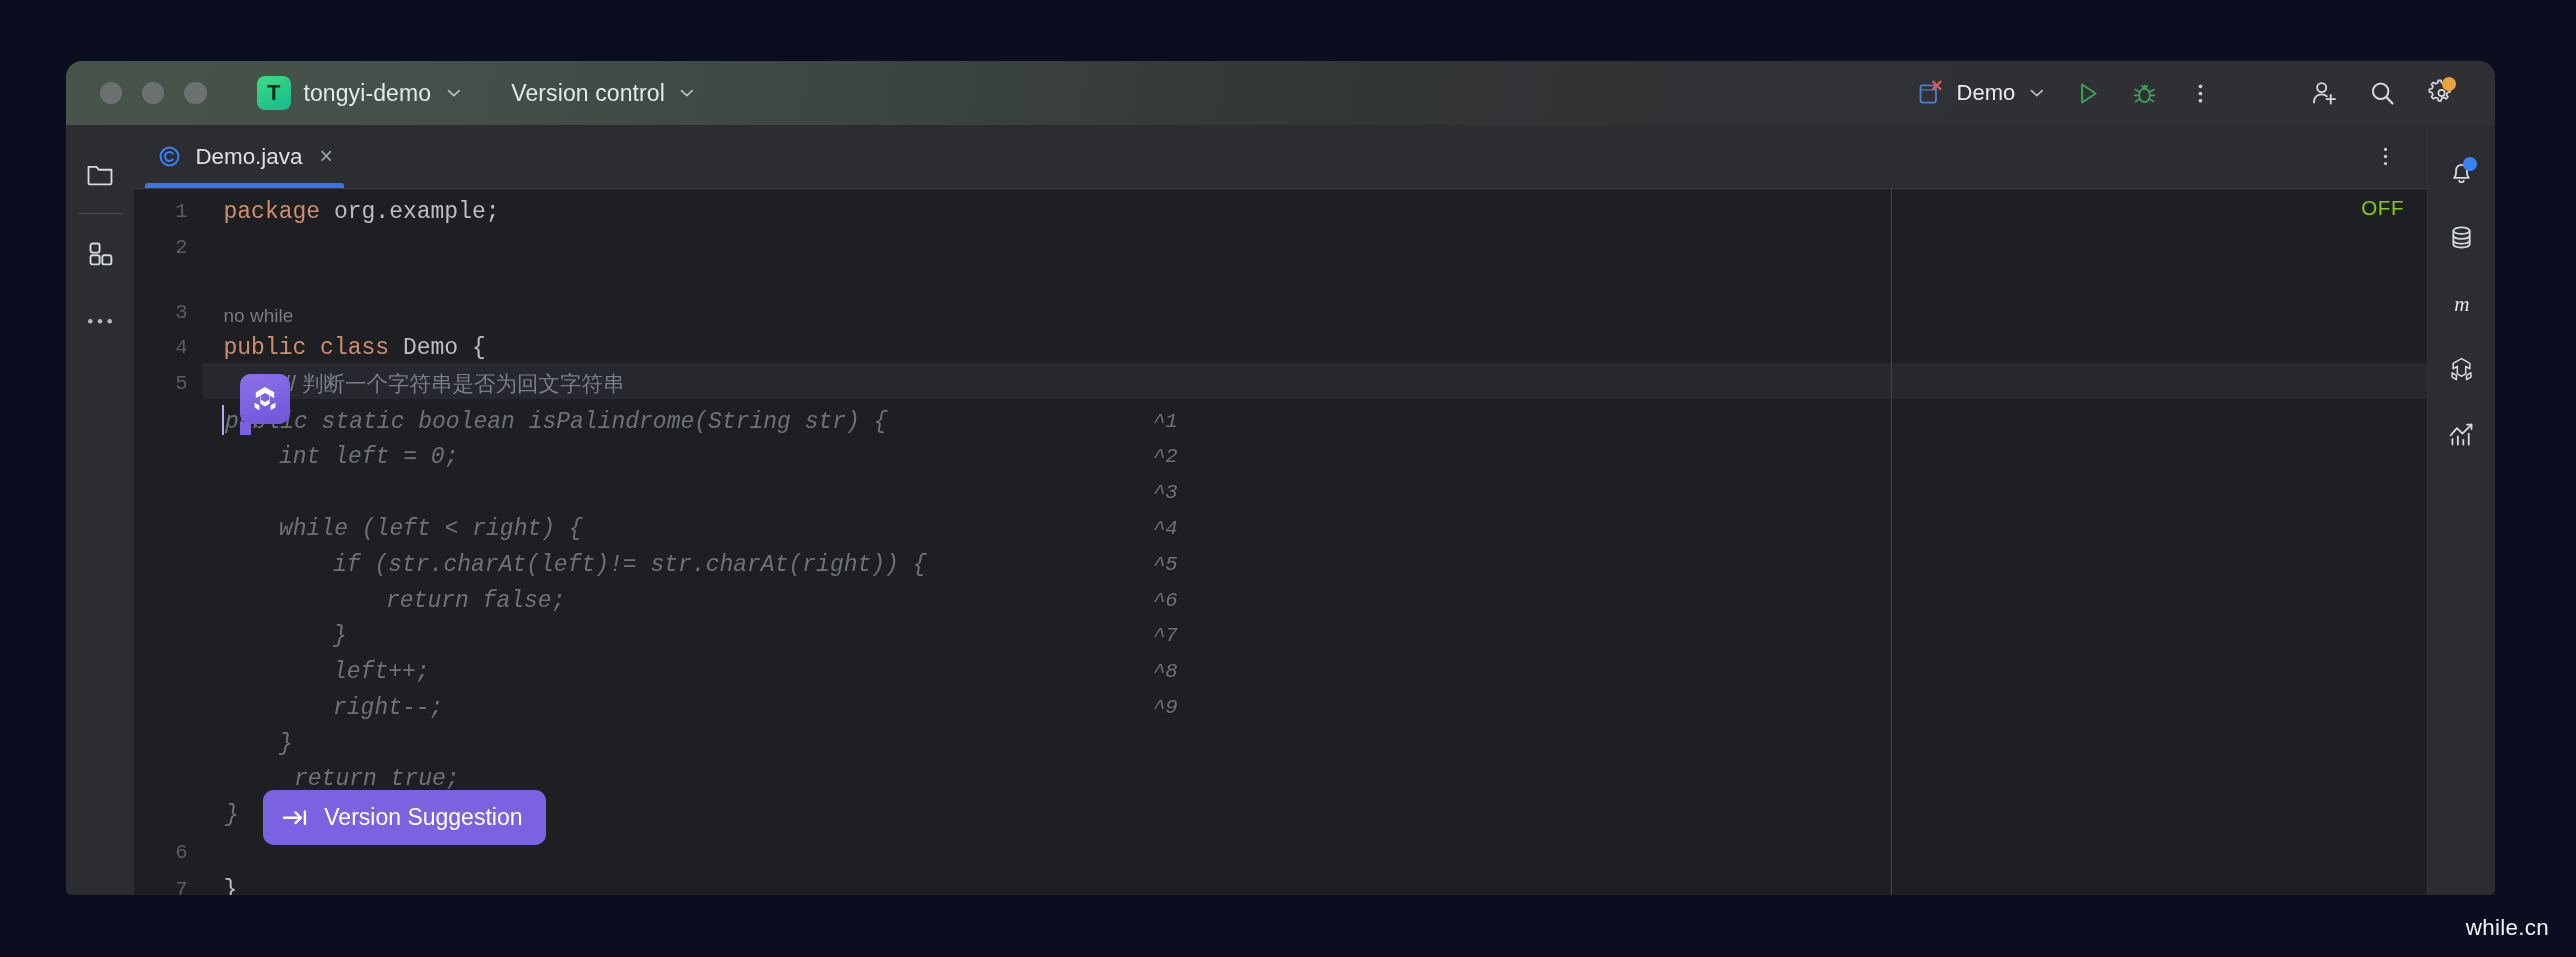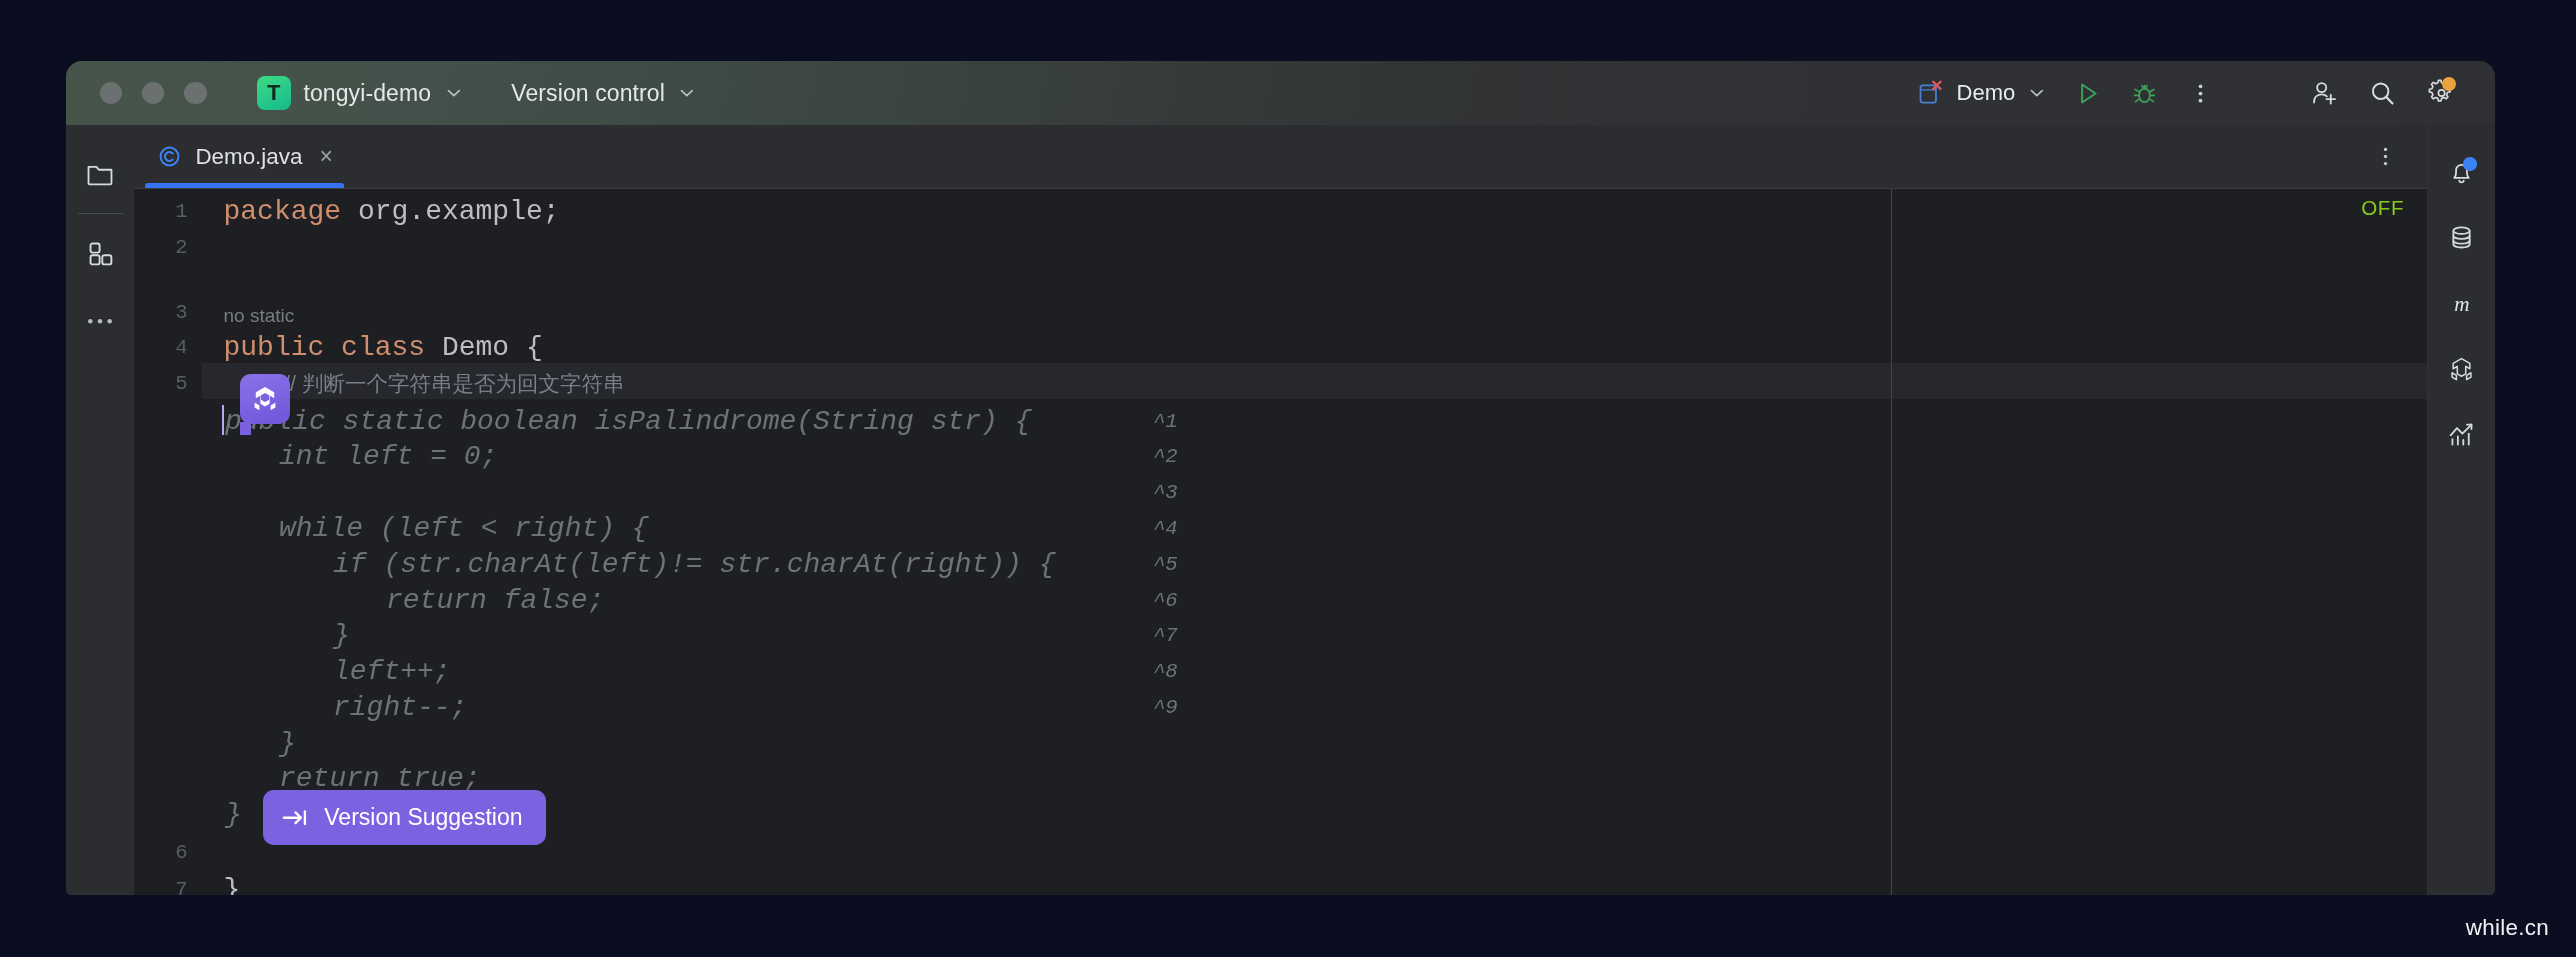--- a/index.html
+++ b/index.html
@@ -263,21 +263,21 @@
     height: 36px;
   }
 
   .code-line {
     position: absolute;
     left: 21.5px;
     height: 36px;
     line-height: 36px;
     white-space: pre;
     font-family: "Liberation Mono", monospace;
-    font-size: 28px;
+    font-size: 23px;
     color: #bcbec4;
     z-index: 2;
   }
   .kw { color: #cf8e6d; }
   .id { color: #bcbec4; }
   .ghost {
     color: #6e7277;
     font-style: italic;
   }
   .hintnum {
@@ -564,21 +564,21 @@
           </div>
 
           <div id="code-area">
 
             <div id="margin-guide"></div>
 
             <div id="off-label">OFF</div>
 
             <div class="code-line" style="top:5.4px"><span class="kw">package</span><span class="id"> org.example;</span></div>
 
-            <div class="inlay" style="top:106px">no static</div>
+            <div class="inlay" style="top:106px">no while</div>
 
             <div class="code-line" style="top:141px"><span class="kw">public class</span><span class="id"> Demo {</span></div>
 
             <div class="cn-comment" style="top:177px; left:82px">// 判断一个字符串是否为回文字符串</div>
 
             <div id="ai-badge" style="top:185px; left:38px">
               <svg width="32" height="32" viewBox="0 0 40 40">
                 <path d="M20 5 L31.5 11.6 L31.5 19 L25.8 15.7 L25.8 26 L20 29.3 L14.2 26 L14.2 15.7 L8.5 19 L8.5 11.6 Z" fill="#ffffff" opacity="0.97"></path>
                 <path d="M20 12.4 L25 15.3 L25 21 L20 23.9 L15 21 L15 15.3 Z" fill="#7a62e0"></path>
                 <path d="M7 24.5 L13 28 L13 34 L7 30.5 Z" fill="#ffffff" opacity="0.97"></path>
@@ -609,21 +609,21 @@
             <div class="hintnum" style="top:429px; left:951px">^7</div>
 
             <div class="code-line ghost" style="top:465px; left:131px">left++;</div>
             <div class="hintnum" style="top:465px; left:951px">^8</div>
 
             <div class="code-line ghost" style="top:501px; left:131px">right--;</div>
             <div class="hintnum" style="top:501px; left:951px">^9</div>
 
             <div class="code-line ghost" style="top:537px; left:77px">}</div>
 
-            <div class="code-line ghost" style="top:572px; left:77px">return true;</div>
+            <div class="code-line ghost" style="top:572px; left:92px">return true;</div>
 
             <div class="code-line ghost" style="top:608px; left:23px">}</div>
 
             <div id="accept-pill" style="top:601px; left:61px">
               <svg width="29" height="21.5" viewBox="0 0 32 24">
                 <path d="M3 12 H22" stroke="#ffffff" stroke-width="2.6" stroke-linecap="round"></path>
                 <path d="M16 6 L22 12 L16 18" stroke="#ffffff" stroke-width="2.6" fill="none" stroke-linecap="round" stroke-linejoin="round"></path>
                 <path d="M26.5 5 V19" stroke="#ffffff" stroke-width="2.6" stroke-linecap="round"></path>
               </svg>
               <span class="pill-label">Version Suggestion</span>

